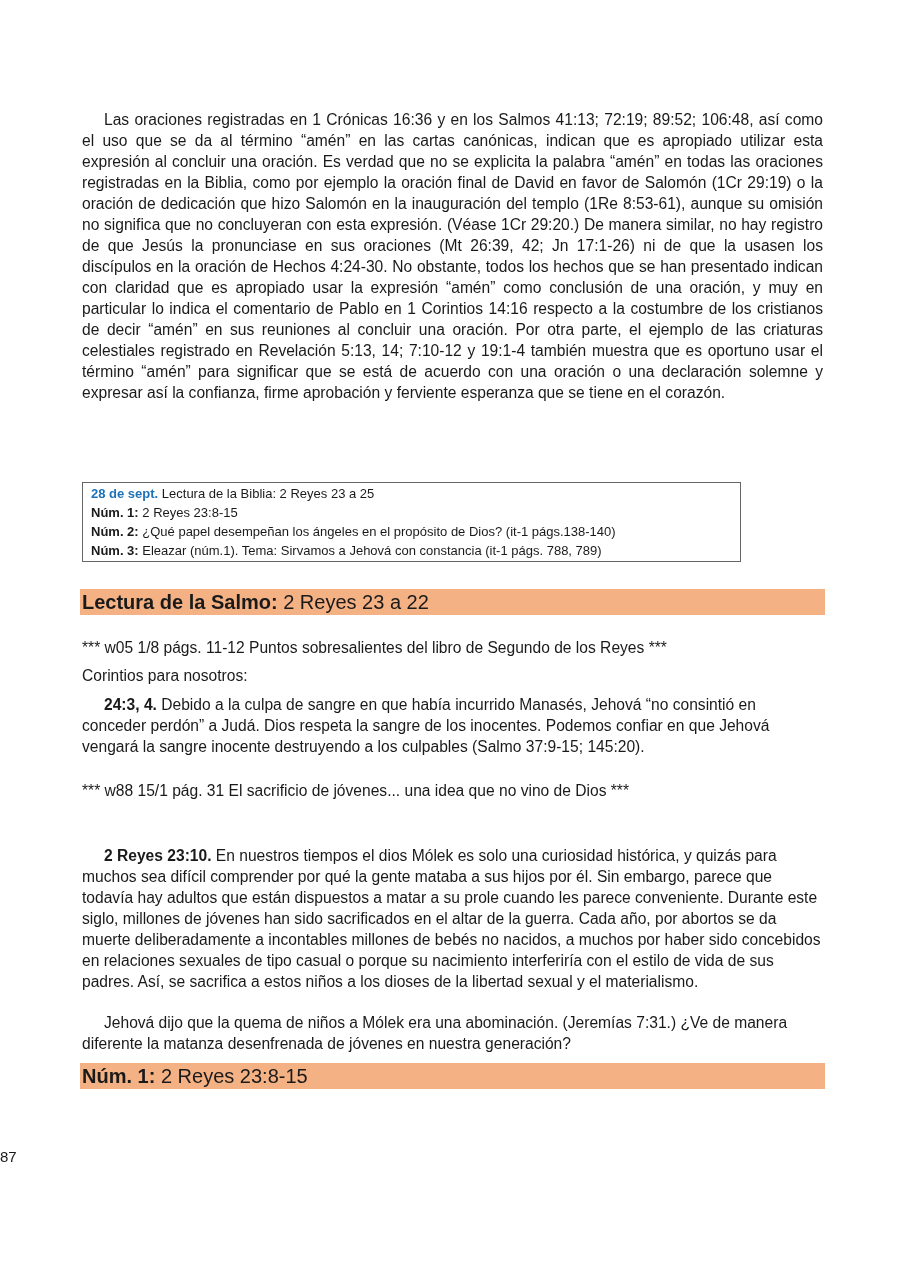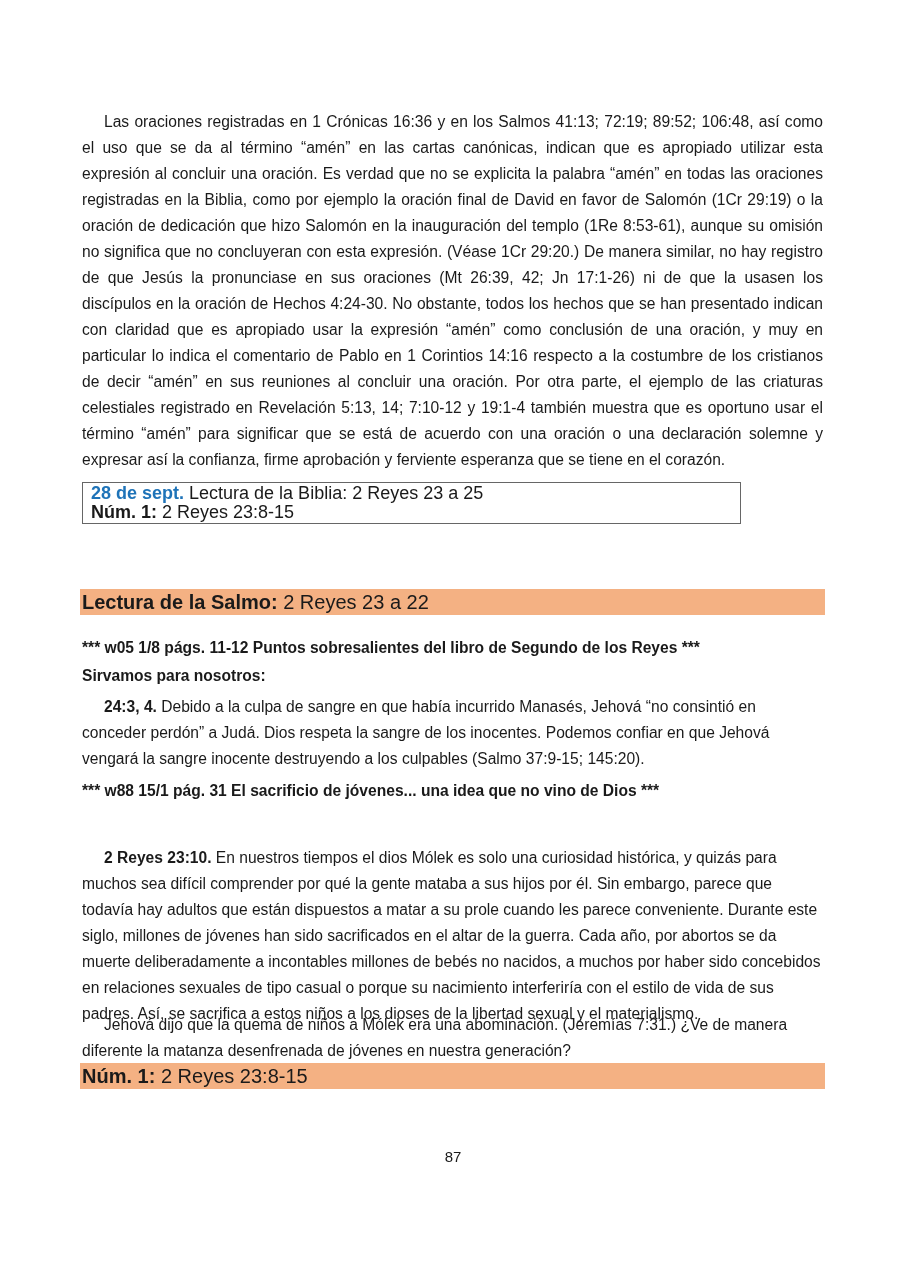--- a/index.html
+++ b/index.html
@@ -1,51 +1,53 @@
 <!DOCTYPE html>
 <html><head>
 <meta charset="utf-8">
 <style>
   html, body { margin: 0; padding: 0; background: #ffffff; }
   body { width: 906px; height: 1280px; position: relative; overflow: hidden;
          font-family: "Liberation Sans", sans-serif; color: #1a1a1a; }
   .page { position: absolute; left: 82px; width: 741px; }
-  .p { font-size: 15.6px; line-height: 26px; margin: 0; }
+  .p { font-size: 15.6px; line-height: 21px; margin: 0; }
   .justify { text-align: justify; }
   .indent { text-indent: 22px; }
   #intro { top: 109px; }
-  #schedule { position: absolute; top: 482px; left: 82px; width: 659px; border: 1px solid #666; padding: 1px 8px 1px 8px; box-sizing: border-box; font-size: 18px; line-height: 19px; }
+  #schedule { position: absolute; top: 482px; left: 82px; width: 659px; border: 1px solid #666; padding: 1px 8px 1px 8px; box-sizing: border-box; font-size: 13px; line-height: 19px; }
   .date { color: #1e73b8; font-weight: bold; }
   .bar { position: absolute; left: 80px; width: 745px; height: 26px; background: #f4b183; font-size: 20px; line-height: 26px; padding-left: 2px; box-sizing: border-box; }
   #bar1 { top: 589px; }
   #bar2 { top: 1063px; }
   .bold { font-weight: bold; text-align: right; }
-  .head { position: absolute; left: 82px; font-weight: bold; font-size: 15.6px; line-height: 19px; }
+  .head { position: absolute; left: 82px; font-weight: normal; font-size: 15.6px; line-height: 19px; }
   #w05 { top: 638px; }
   #lecciones { top: 666px; }
   #lesson { top: 694px; }
   #w88 { top: 781px; }
   #moloch1 { top: 809px; margin-top: 36px; }
   #moloch2 { top: 1012px; }
-  #pagenum { position: absolute; top: 1148px; left: 0; width: 906px; text-align: center; font-size: 15px; }
+  #pagenum { position: absolute; top: 1148px; left: 0; width: 906px; font-size: 15px; }
 </style>
 </head>
 <body>
 
 <p id="intro" class="page p justify indent">Las oraciones registradas en 1 Crónicas 16:36 y en los Salmos 41:13; 72:19; 89:52; 106:48, así como el uso que se da al término “amén” en las cartas canónicas, indican que es apropiado utilizar esta expresión al concluir una oración. Es verdad que no se explicita la palabra “amén” en todas las oraciones registradas en la Biblia, como por ejemplo la oración final de David en favor de Salomón (1Cr 29:19) o la oración de dedicación que hizo Salomón en la inauguración del templo (1Re 8:53-61), aunque su omisión no significa que no concluyeran con esta expresión. (Véase 1Cr 29:20.) De manera similar, no hay registro de que Jesús la pronunciase en sus oraciones (Mt 26:39, 42; Jn 17:1-26) ni de que la usasen los discípulos en la oración de Hechos 4:24-30. No obstante, todos los hechos que se han presentado indican con claridad que es apropiado usar la expresión “amén” como conclusión de una oración, y muy en particular lo indica el comentario de Pablo en 1 Corintios 14:16 respecto a la costumbre de los cristianos de decir “amén” en sus reuniones al concluir una oración. Por otra parte, el ejemplo de las criaturas celestiales registrado en Revelación 5:13, 14; 7:10-12 y 19:1-4 también muestra que es oportuno usar el término “amén” para significar que se está de acuerdo con una oración o una declaración solemne y expresar así la confianza, firme aprobación y ferviente esperanza que se tiene en el corazón.</p>
 
 <div id="schedule">
   <div><span class="date">28 de sept.</span><span> Lectura de la Biblia: 2 Reyes 23 a 25</span></div>
   <div><span class="bold">Núm. 1:</span><span> 2 Reyes 23:8-15</span></div>
+  <div><span class="bold">Núm. 2:</span><span> ¿Qué papel desempeñan los ángeles en el propósito de Dios? (it-1 págs.138-140)</span></div>
+  <div><span class="bold">Núm. 3:</span><span> Eleazar (núm.1). Tema: Sirvamos a Jehová con constancia (it-1 págs. 788, 789)</span></div>
 </div>
 
 <div id="bar1" class="bar"><span class="bold">Lectura de la Salmo:</span><span> 2 Reyes 23 a 22</span></div>
 
 <div id="w05" class="head">*** w05 1/8 págs. 11-12 Puntos sobresalientes del libro de Segundo de los Reyes ***</div>
-<div id="lecciones" class="head">Sirvamos para nosotros:</div>
+<div id="lecciones" class="head">Corintios para nosotros:</div>
 <p id="lesson" class="page p indent"><span class="bold">24:3, 4.</span><span> Debido a la culpa de sangre en que había incurrido Manasés, Jehová “no consintió en conceder perdón” a Judá. Dios respeta la sangre de los inocentes. Podemos confiar en que Jehová vengará la sangre inocente destruyendo a los culpables (Salmo 37:9-15; 145:20).</span></p>
 
 <div id="w88" class="head">*** w88 15/1 pág. 31 El sacrificio de jóvenes... una idea que no vino de Dios ***</div>
 <p id="moloch1" class="page p indent"><span class="bold">2 Reyes 23:10.</span><span> En nuestros tiempos el dios Mólek es solo una curiosidad histórica, y quizás para muchos sea difícil comprender por qué la gente mataba a sus hijos por él. Sin embargo, parece que todavía hay adultos que están dispuestos a matar a su prole cuando les parece conveniente. Durante este siglo, millones de jóvenes han sido sacrificados en el altar de la guerra. Cada año, por abortos se da muerte deliberadamente a incontables millones de bebés no nacidos, a muchos por haber sido concebidos en relaciones sexuales de tipo casual o porque su nacimiento interferiría con el estilo de vida de sus padres. Así, se sacrifica a estos niños a los dioses de la libertad sexual y el materialismo.</span></p>
 <p id="moloch2" class="page p indent">Jehová dijo que la quema de niños a Mólek era una abominación. (Jeremías 7:31.) ¿Ve de manera diferente la matanza desenfrenada de jóvenes en nuestra generación?</p>
 
 <div id="bar2" class="bar"><span class="bold">Núm. 1:</span><span> 2 Reyes 23:8-15</span></div>
 
 <div id="pagenum">87</div>
 

